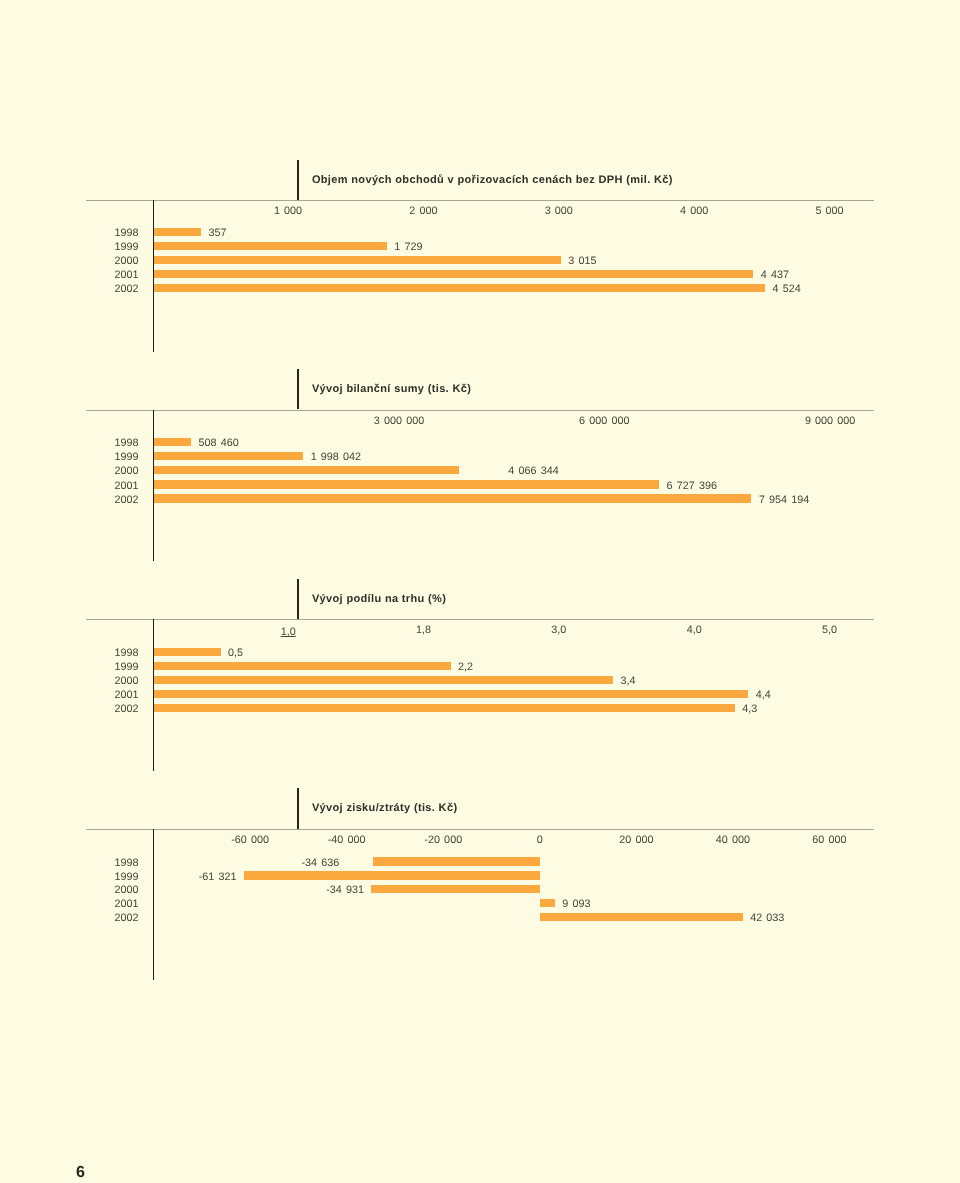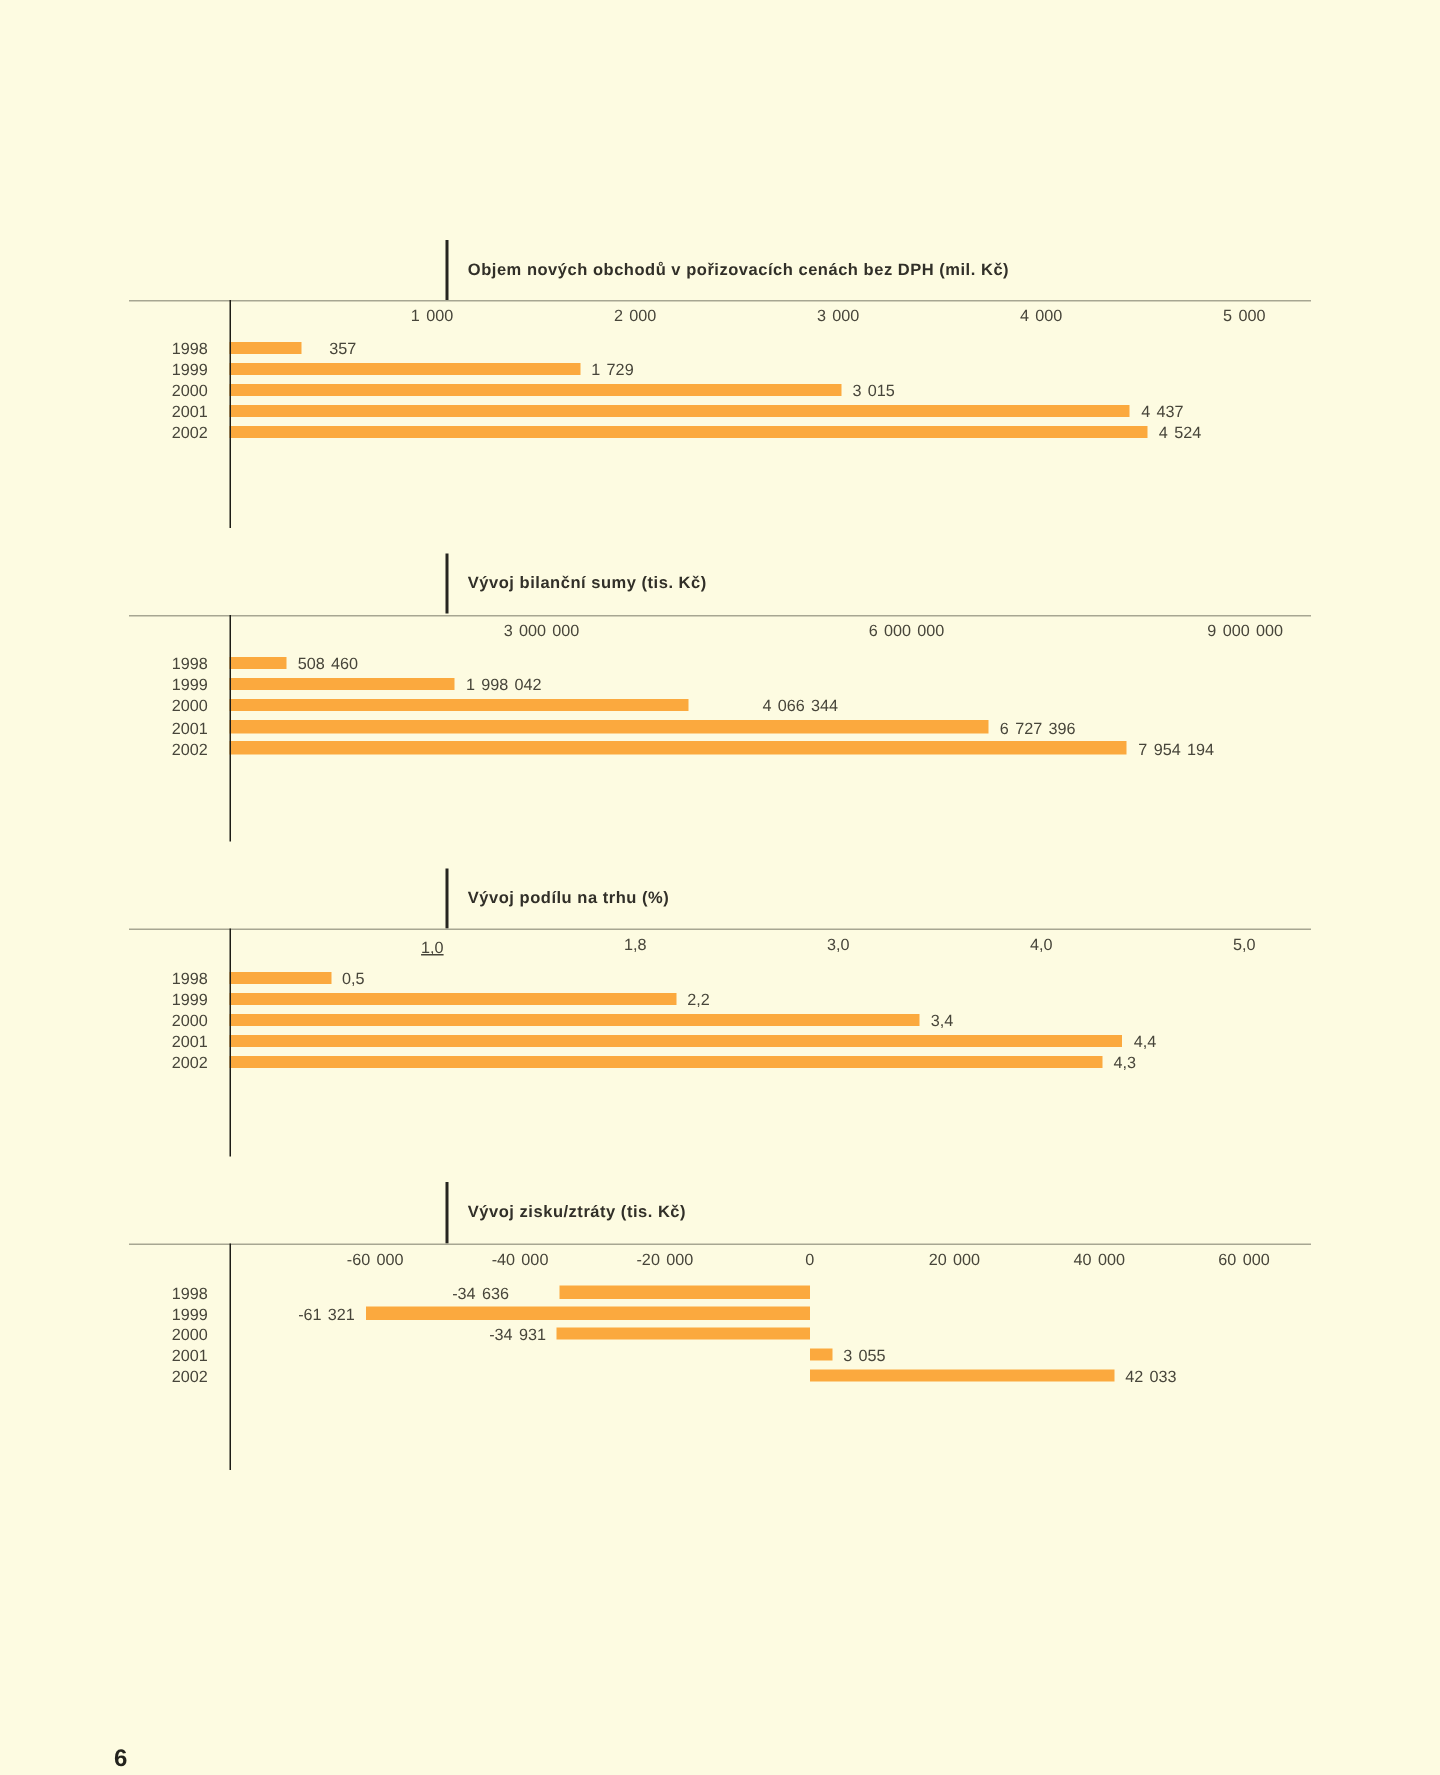--- a/index.html
+++ b/index.html
@@ -50,21 +50,21 @@
       <span class="tick-label" style="left:288.02px;top:206.1px;">1 000</span>
       <span class="tick-label" style="left:423.39px;top:206.1px;">2 000</span>
       <span class="tick-label" style="left:558.77px;top:206.1px;">3 000</span>
       <span class="tick-label" style="left:694.15px;top:206.1px;">4 000</span>
       <span class="tick-label" style="left:829.52px;top:206.1px;">5 000</span>
     </div>
     <div class="series">
       <div class="row">
         <span class="ylabel" style="left:78.6px;width:60px;top:228.2px;">1998</span>
         <div class="bar" style="left:152.64px;top:227.9px;width:48.33px;height:8.4px;"></div>
-        <span class="val" style="left:208.47px;top:228.2px;margin-left:11px;">357</span>
+        <span class="val" style="left:208.47px;top:228.2px;">357</span>
       </div>
       <div class="row">
         <span class="ylabel" style="left:78.6px;width:60px;top:242.2px;">1999</span>
         <div class="bar" style="left:152.64px;top:241.9px;width:234.07px;height:8.4px;"></div>
         <span class="val" style="left:394.21px;top:242.2px;">1 729</span>
       </div>
       <div class="row">
         <span class="ylabel" style="left:78.6px;width:60px;top:256.2px;">2000</span>
         <div class="bar" style="left:152.64px;top:255.9px;width:408.16px;height:8.4px;"></div>
         <span class="val" style="left:568.3px;top:256.2px;">3 015</span>
@@ -81,21 +81,21 @@
       </div>
     </div>
     <div class="axis" style="left:152.85px;top:200px;height:151.5px;"></div>
   </section>
 
   <section class="chart">
     <div class="title-tick" style="left:297px;top:369.2px;height:40.3px;"></div>
     <h2 class="chart-title" style="left:311.9px;top:384.3px;">Vývoj bilanční sumy (tis. Kč)</h2>
     <div class="rule" style="left:86px;top:409.5px;width:788px;"></div>
     <div class="ticks">
-      <span class="tick-label" style="left:361px;top:415.6px;text-align:right;">3 000 000</span>
+      <span class="tick-label" style="left:399px;top:415.6px;text-align:right;">3 000 000</span>
       <span class="tick-label" style="left:604.33px;top:415.6px;">6 000 000</span>
       <span class="tick-label" style="left:830.12px;top:415.6px;">9 000 000</span>
     </div>
     <div class="series">
       <div class="row">
         <span class="ylabel" style="left:78.6px;width:60px;top:438.2px;">1998</span>
         <div class="bar" style="left:152.75px;top:437.9px;width:38.27px;height:8.4px;"></div>
         <span class="val" style="left:198.52px;top:438.2px;">508 460</span>
       </div>
       <div class="row">
@@ -188,21 +188,21 @@
         <span class="val" style="left:146.59px;width:90px;text-align:right;top:871.5px;">-61 321</span>
       </div>
       <div class="row">
         <span class="ylabel" style="left:78.6px;width:60px;top:885.4px;">2000</span>
         <div class="bar" style="left:371.17px;top:885.1px;width:168.6px;height:8.4px;"></div>
         <span class="val" style="left:273.97px;width:90px;text-align:right;top:885.4px;">-34 931</span>
       </div>
       <div class="row">
         <span class="ylabel" style="left:78.6px;width:60px;top:899.3px;">2001</span>
         <div class="bar" style="left:539.77px;top:899px;width:14.93px;height:8.4px;"></div>
-        <span class="val" style="left:562.2px;top:899.3px;">3 055</span>
+        <span class="val" style="left:562.2px;top:899.3px;">9 093</span>
       </div>
       <div class="row">
         <span class="ylabel" style="left:78.6px;width:60px;top:913.2px;">2002</span>
         <div class="bar" style="left:539.77px;top:912.9px;width:202.88px;height:8.4px;"></div>
         <span class="val" style="left:750.15px;top:913.2px;">42 033</span>
       </div>
     </div>
     <div class="axis" style="left:152.85px;top:828.6px;height:151.4px;"></div>
   </section>
 

